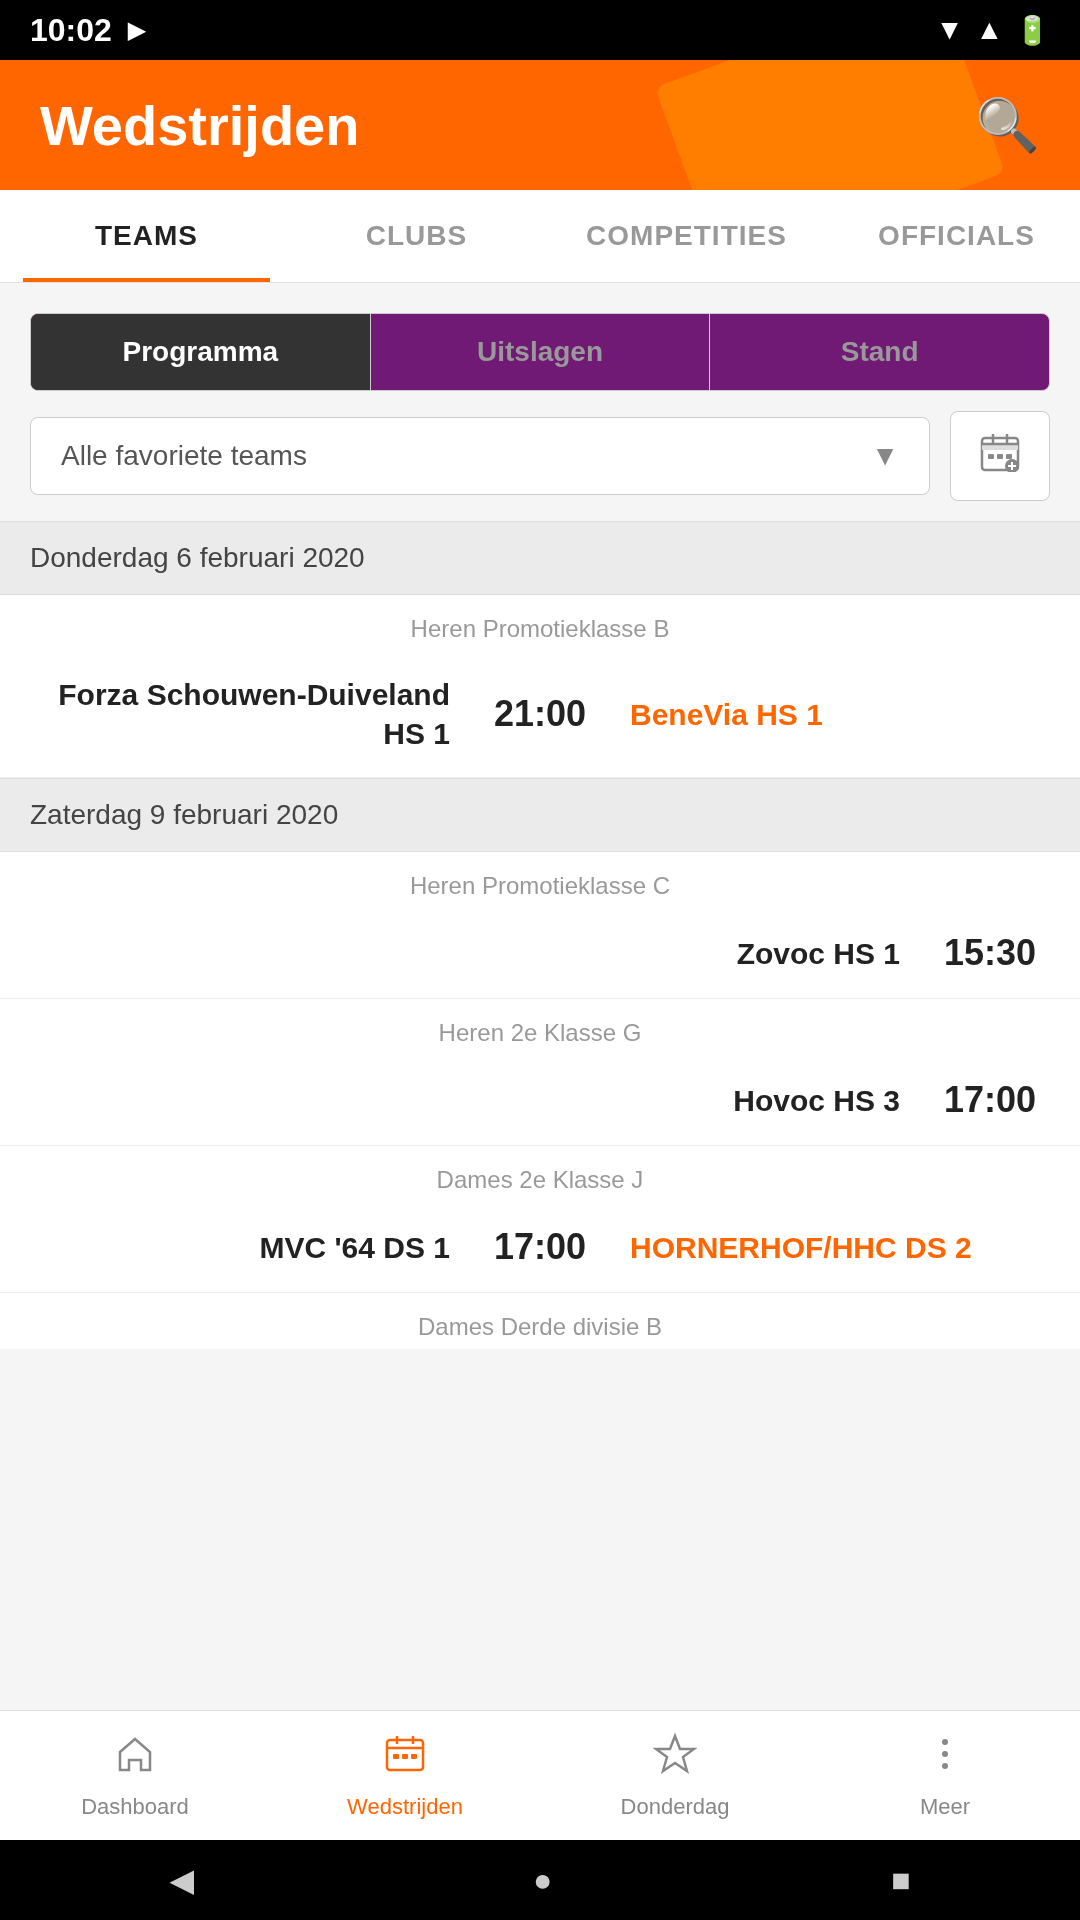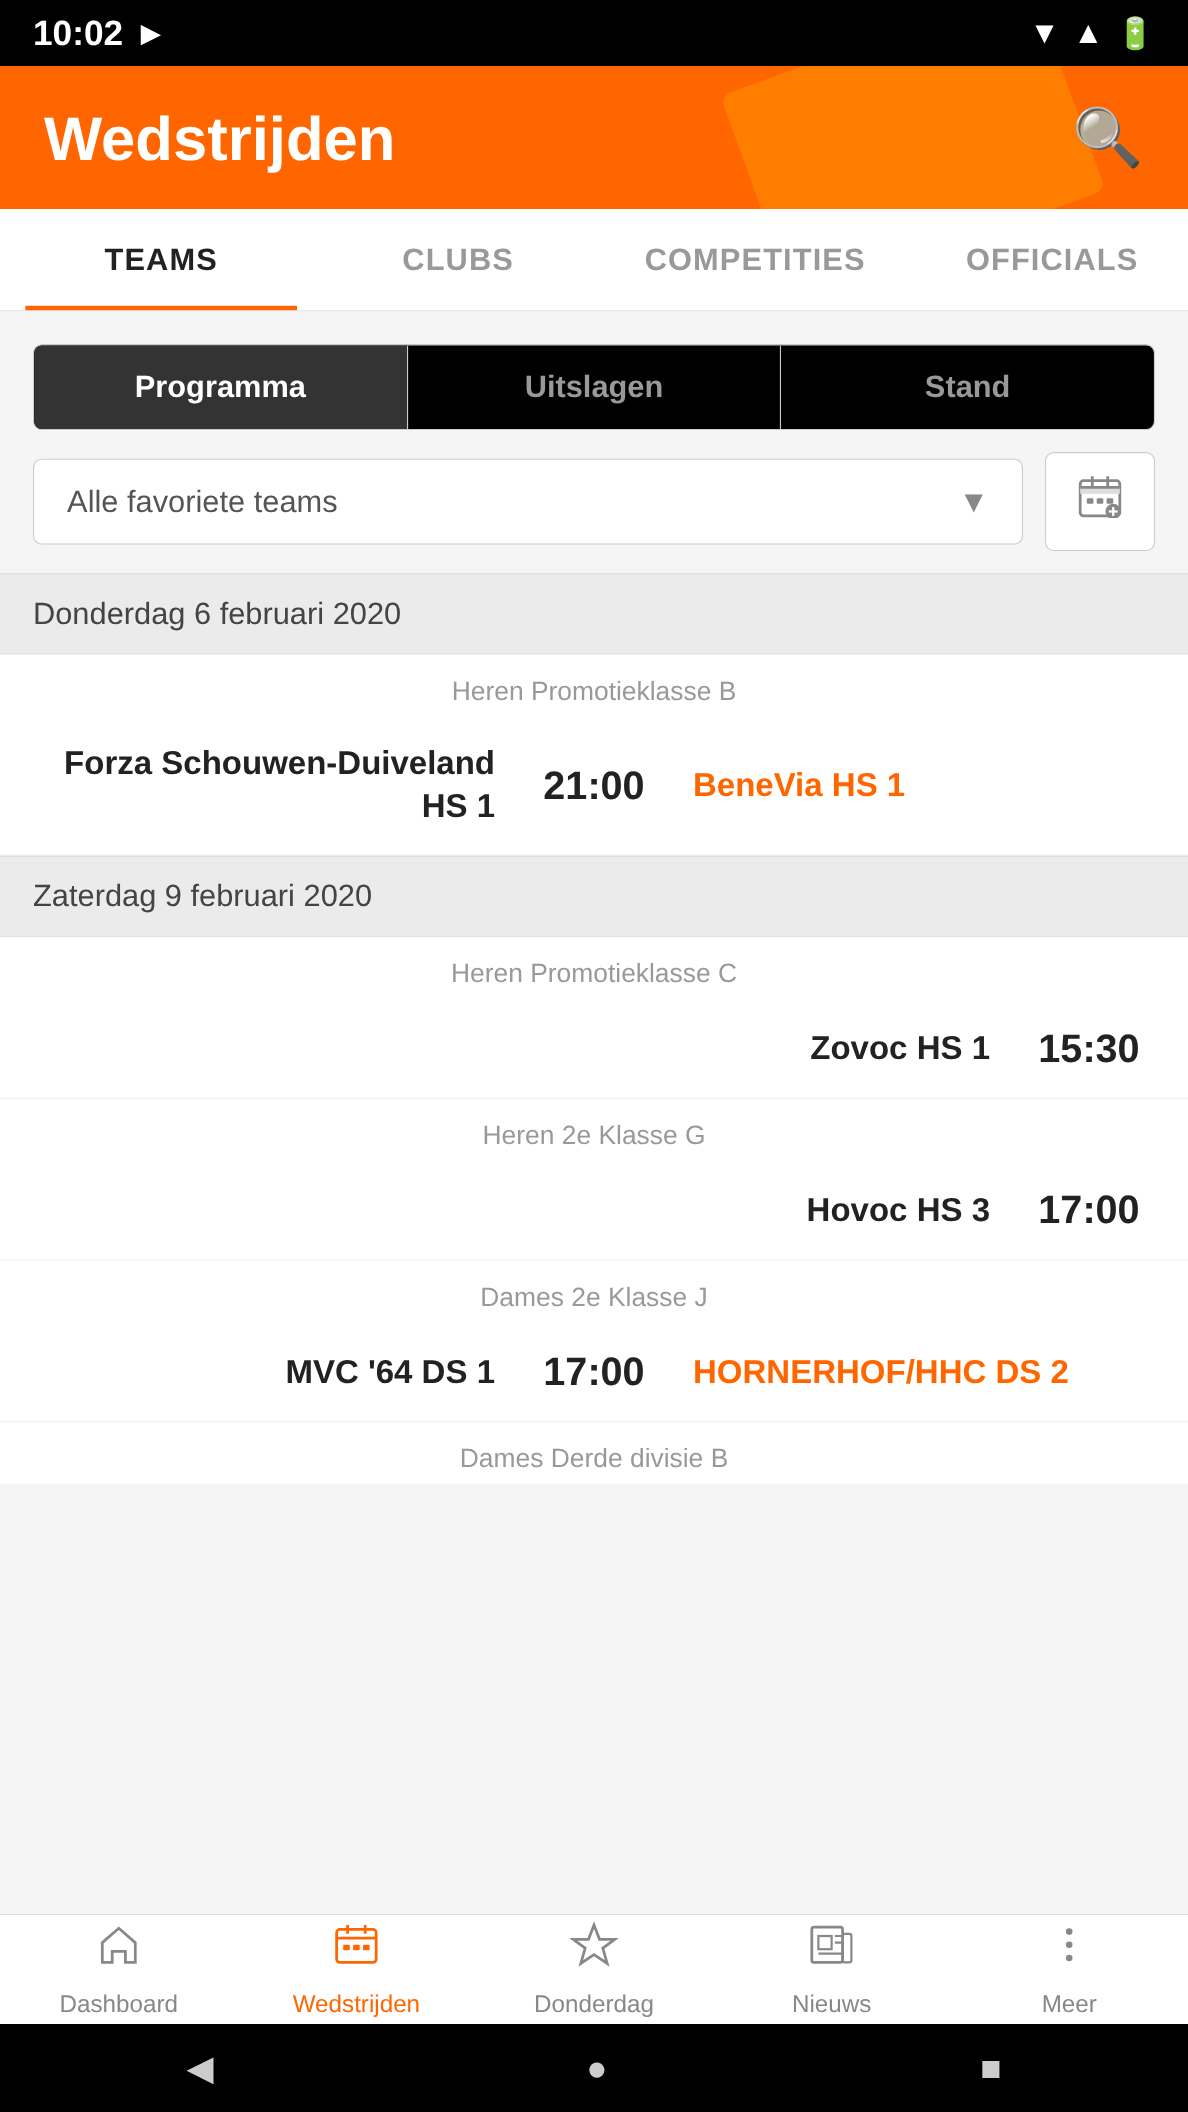--- a/index.html
+++ b/index.html
@@ -122,21 +122,21 @@
       overflow-y: auto;
     }
 
     
     .sub-tabs {
       display: flex;
       margin: 30px 30px 20px 30px;
       border: 1px solid #ccc;
       border-radius: 8px;
       overflow: hidden;
-      background: #000000;
+      background: #701a75;
     }
     .sub-tab {
       flex: 1;
       text-align: center;
       padding: 22px 10px;
       font-size: 28px;
       font-weight: bold;
       color: #999;
       cursor: pointer;
       border-right: 1px solid #ccc;
@@ -237,21 +237,21 @@
       color: #FF6600;
       padding-left: 30px;
       line-height: 1.3;
     }
 
     
     .bottom-nav {
       background: #fff;
       border-top: 1px solid #ddd;
       display: flex;
-      height: 100px;
+      height: 130px;
       flex-shrink: 0;
     }
     .nav-item {
       flex: 1;
       display: flex;
       flex-direction: column;
       align-items: center;
       justify-content: center;
       gap: 8px;
       cursor: pointer;
@@ -427,33 +427,20 @@
     <span class="nav-icon">
       <svg width="44" height="44" viewBox="0 0 44 44" fill="none">
         <polygon points="22,4 27,17 41,17 30,25 34,39 22,31 10,39 14,25 3,17 17,17" stroke="#888" stroke-width="2.5" fill="none"></polygon>
       </svg>
     </span>
     <span class="nav-label">Donderdag</span>
   </div>
   <div class="nav-item">
     <span class="nav-icon">
       <svg width="44" height="44" viewBox="0 0 44 44" fill="none">
-        <rect x="4" y="6" width="28" height="32" rx="2" stroke="#888" stroke-width="2.5" fill="none"></rect>
-        <rect x="10" y="14" width="12" height="12" stroke="#888" stroke-width="2" fill="none"></rect>
-        <line x1="25" y1="14" x2="33" y2="14" stroke="#888" stroke-width="2"></line>
-        <line x1="25" y1="20" x2="33" y2="20" stroke="#888" stroke-width="2"></line>
-        <line x1="10" y1="30" x2="33" y2="30" stroke="#888" stroke-width="2"></line>
-        <rect x="32" y="12" width="8" height="26" rx="2" stroke="#888" stroke-width="2" fill="none"></rect>
-      </svg>
-    </span>
-    <span class="nav-label">Nieuws</span>
-  </div>
-  <div class="nav-item">
-    <span class="nav-icon">
-      <svg width="44" height="44" viewBox="0 0 44 44" fill="none">
         <circle cx="22" cy="10" r="3" fill="#888"></circle>
         <circle cx="22" cy="22" r="3" fill="#888"></circle>
         <circle cx="22" cy="34" r="3" fill="#888"></circle>
       </svg>
     </span>
     <span class="nav-label">Meer</span>
   </div>
 </div>
 
 <div class="android-nav">

